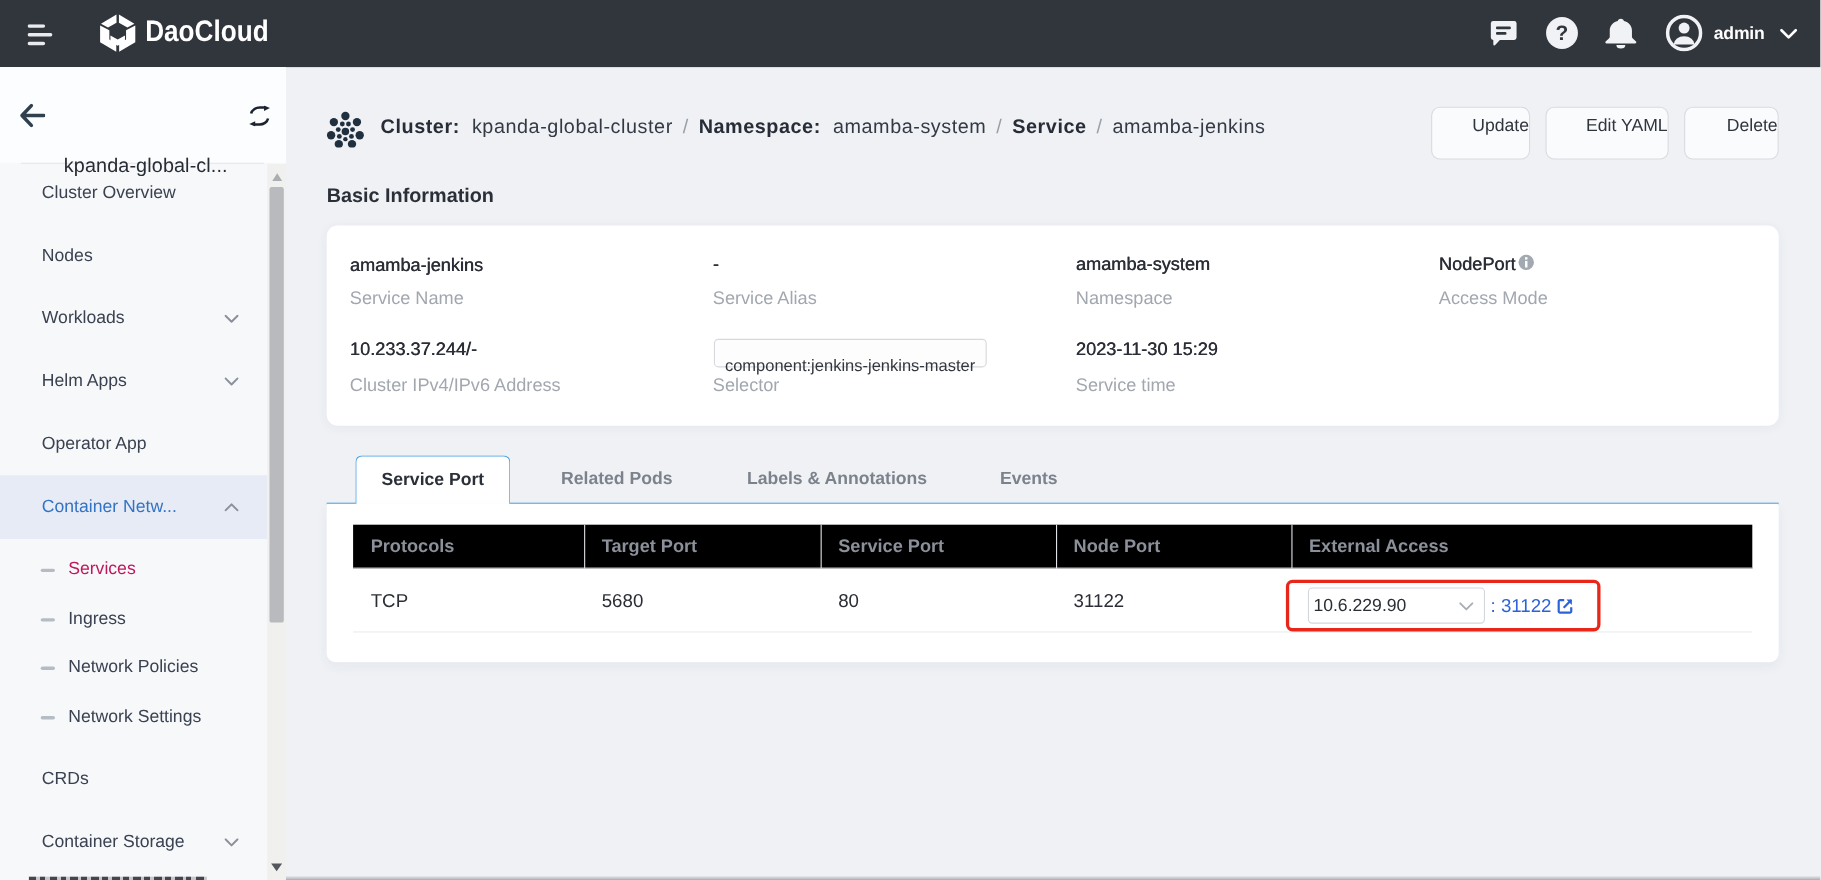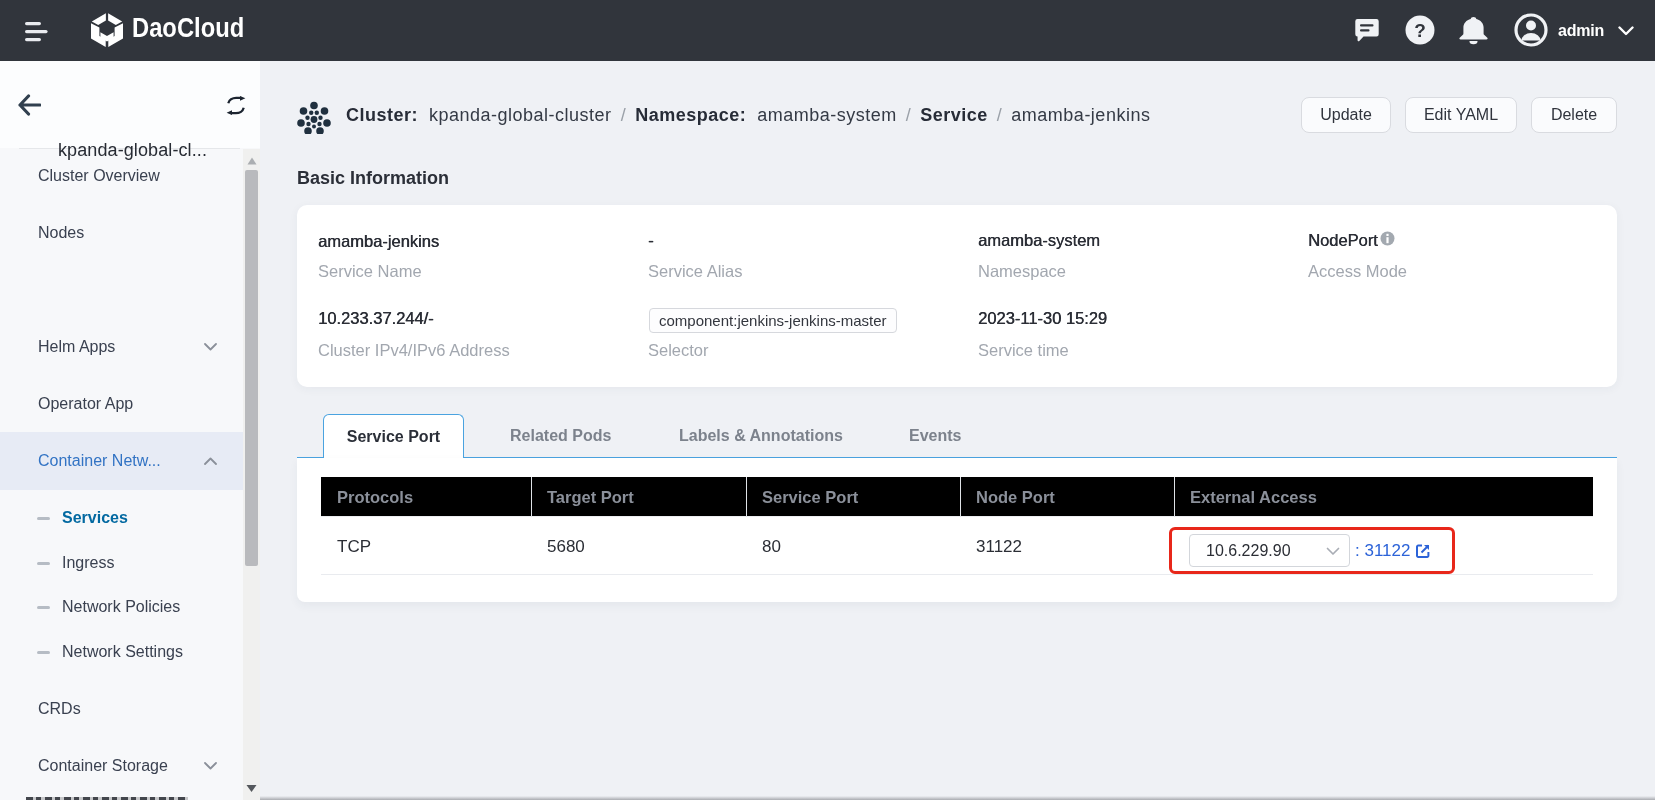--- a/index.html
+++ b/index.html
@@ -12,52 +12,52 @@
 .topbar .admin { position:absolute; left:1558px; top:22px; color:#fff; font-size:16px; font-weight:600; letter-spacing:-.2px; }
 
 
 .sidebar { position:absolute; left:0; top:61px; width:260px; height:739px; background:#f7f8fa; }
 .sb-name { position:absolute; left:58px; top:34px; width:165px; font-size:18px; letter-spacing:.1px; color:#272b33; white-space:nowrap; overflow:hidden;margin-top:45px; }
 .menu-item { position:absolute; left:0; width:243px; height:56px; line-height:56px; font-size:16px; color:#3a4150; padding-left:38px; }
 .menu-sub { position:absolute; left:0; width:243px; height:44px; line-height:44px; font-size:16px; color:#3a4150; padding-left:62px; }
 .dash { position:absolute; left:37px; top:50%; margin-top:-1.5px; width:13px; height:3px; border-radius:2px; background:#b6bcc4; }
 .chev { position:absolute; right:26px; top:50%; margin-top:-4px; }
 .sel { background:#e7ebf5; color:#3273c4; }
-.blue { color:#0369a1;font-weight:bold; }
+.blue { color:#be185d; }
 
 
 .sb-track { position:absolute; left:243px; top:88px; width:17px; height:651px; background:#f0f0ef; }
 .sb-thumb { position:absolute; left:245px; top:109px; width:13px; height:396px; background:#b9babd; border-radius:2px; }
 
 
 .main { position:absolute; left:260px; top:61px; width:1395px; height:739px;margin-top:16px; }
 .crumb-txt { position:absolute; top:28px; left:86px; font-size:18px; letter-spacing:.5px; color:#343a45; white-space:nowrap; }
 .crumb-txt b { color:#272c37; font-weight:700; }
 .crumb-txt .sep { color:#9aa0a8; padding:0 9px; }
-.btn { position:absolute; top:20px; height:36px; border:1px solid #d9dbe0; border-radius:8px; background:#fafbfd; font-size:16px; color:#30343d; text-align:center; line-height:34px; }
+.btn { position:absolute; top:20px; height:48px; border:1px solid #d9dbe0; border-radius:8px; background:#fafbfd; font-size:16px; color:#30343d; text-align:right; line-height:34px; }
 
 .h2 { position:absolute; left:37px; top:91px; font-size:18px; font-weight:700; color:#2b2f38; }
 
 .card1 { position:absolute; left:37px; top:128px; width:1320px; height:182px; background:#fff; border-radius:10px; box-shadow:0 2px 10px rgba(40,50,70,.05); }
 .fval { position:absolute; font-size:16.5px; font-weight:400; text-shadow:.4px 0 0 currentColor; color:#2b2e36; white-space:nowrap; }
 .flab { position:absolute; font-size:16.5px; color:#a2a7af; white-space:nowrap; }
-.tag { position:absolute; left:352px; top:103px; height:25px; line-height:23px; padding:0 9px; border:1px solid #d6d8dd; border-radius:4px; background:#fdfdfe; font-size:15px; color:#33363e; }
+.tag { position:absolute; left:352px; top:103px; height:25px; line-height:23px; padding:12px 9px; border:1px solid #d6d8dd; border-radius:4px; background:#fdfdfe; font-size:15px; color:#33363e; }
 .tabline { position:absolute; left:37px; top:380px; width:1320px; height:1.5px; background:#4aa3e0; }
 .tab-active { position:absolute; left:63px; top:337px; width:141px; height:45px; background:#fff; border:1.5px solid #4aa3e0; border-bottom:none; border-radius:6px 6px 0 0; text-align:center; line-height:44px; font-size:16px; font-weight:700; color:#2b2f38; }
 .tab { position:absolute; top:337px; height:44px; line-height:44px; font-size:16px; font-weight:600; color:#7c828c; }
 
 .card2 { position:absolute; left:37px; top:381px; width:1320px; height:144px; background:#fff; border-radius:0 0 8px 8px; box-shadow:0 4px 10px rgba(40,50,70,.05); }
 .thead { position:absolute; left:24px; top:19px; width:1272px; height:40px; background:#000000; border-bottom:1px solid #ebedf0; }
 .th { position:absolute; top:0; height:40px; line-height:40px; font-size:16.5px; font-weight:700; color:#8b909a; padding-left:16px; }
 .thsep { position:absolute; top:0; width:1px; height:40px; background:#dfe2e7; }
 .trow { position:absolute; left:24px; top:59px; width:1272px; height:58px; border-bottom:1px solid #e9ebef; }
 .td { position:absolute; top:0; height:58px; line-height:59px; font-size:17px; color:#2b2e35; padding-left:16px; }
 
 .redbox { position:absolute; left:848px; top:10px; width:286px; height:47px; border:3px solid #e8271a; border-radius:6px; }
-.select { position:absolute; left:17px; top:4px; width:161px; height:33px; background:#fff; border:1px solid #d3d6db; border-radius:4px; font-size:16px; color:#2b2e35; line-height:31px; padding-left:16px; }
+.select { position:absolute; left:17px; top:4px; width:161px; height:33px; background:#fff; border:1px solid #d3d6db; border-radius:4px; font-size:16px; color:#2b2e35; line-height:31px; padding-left:4px; }
 .portlink { position:absolute; left:183px; top:0; height:41px; line-height:41px; font-size:17px; color:#2c63d8; }
 </style>
 </head>
 <body>
 <div class="abs" style="left:0;top:796px;width:1655px;height:4px;background:linear-gradient(#eef0f4,#a9abb0)"></div>
 
 <div class="topbar">
   <svg class="abs" style="left:25px;top:22px" width="23" height="20" viewBox="0 0 23 20">
     <rect x="0" y="0" width="16" height="3.2" rx="1.6" fill="#e9ebef"></rect>
     <rect x="0" y="8" width="22.6" height="3.2" rx="1.6" fill="#e9ebef"></rect>
@@ -111,20 +111,25 @@
   <div class="sb-name">kpanda-global-cl...</div>
   <svg class="abs" style="left:226px;top:35px" width="20" height="19" viewBox="0 0 20 19">
     <path d="M2.3 7.2 a8 6.6 0 0 1 8 -5.4 h5" fill="none" stroke="#1c2430" stroke-width="2.3"></path>
     <polygon points="14.0,0 19.4,2.2 14.0,4.8" fill="#1c2430"></polygon>
     <path d="M17.7 11.8 a8 6.6 0 0 1 -8 5.4 h-5" fill="none" stroke="#1c2430" stroke-width="2.3"></path>
     <polygon points="6.0,14.2 0.6,16.8 6.0,19 " fill="#1c2430"></polygon>
   </svg>
 
   <div class="menu-item" style="top:87px">Cluster Overview</div>
   <div class="menu-item" style="top:144px">Nodes</div>
+  <div class="menu-item" style="top:201px">Workloads
+    <svg class="chev" width="13" height="8" viewBox="0 0 13 8">
+        <path d="M1 1 L6.5 6.5 L12 1" fill="none" stroke="#8b909a" stroke-width="1.8" stroke-linecap="round" stroke-linejoin="round"></path>
+      </svg>
+  </div>
   <div class="menu-item" style="top:258px">Helm Apps
     <svg class="chev" width="13" height="8" viewBox="0 0 13 8">
         <path d="M1 1 L6.5 6.5 L12 1" fill="none" stroke="#8b909a" stroke-width="1.8" stroke-linecap="round" stroke-linejoin="round"></path>
       </svg>
   </div>
   <div class="menu-item" style="top:315px">Operator App</div>
   <div class="menu-item sel" style="top:371px;height:58px;line-height:58px">Container Netw...
     <svg class="chev" width="13" height="8" viewBox="0 0 13 8">
         <path d="M1 7 L6.5 1.5 L12 7" fill="none" stroke="#8b909a" stroke-width="1.8" stroke-linecap="round" stroke-linejoin="round"></path>
       </svg>

